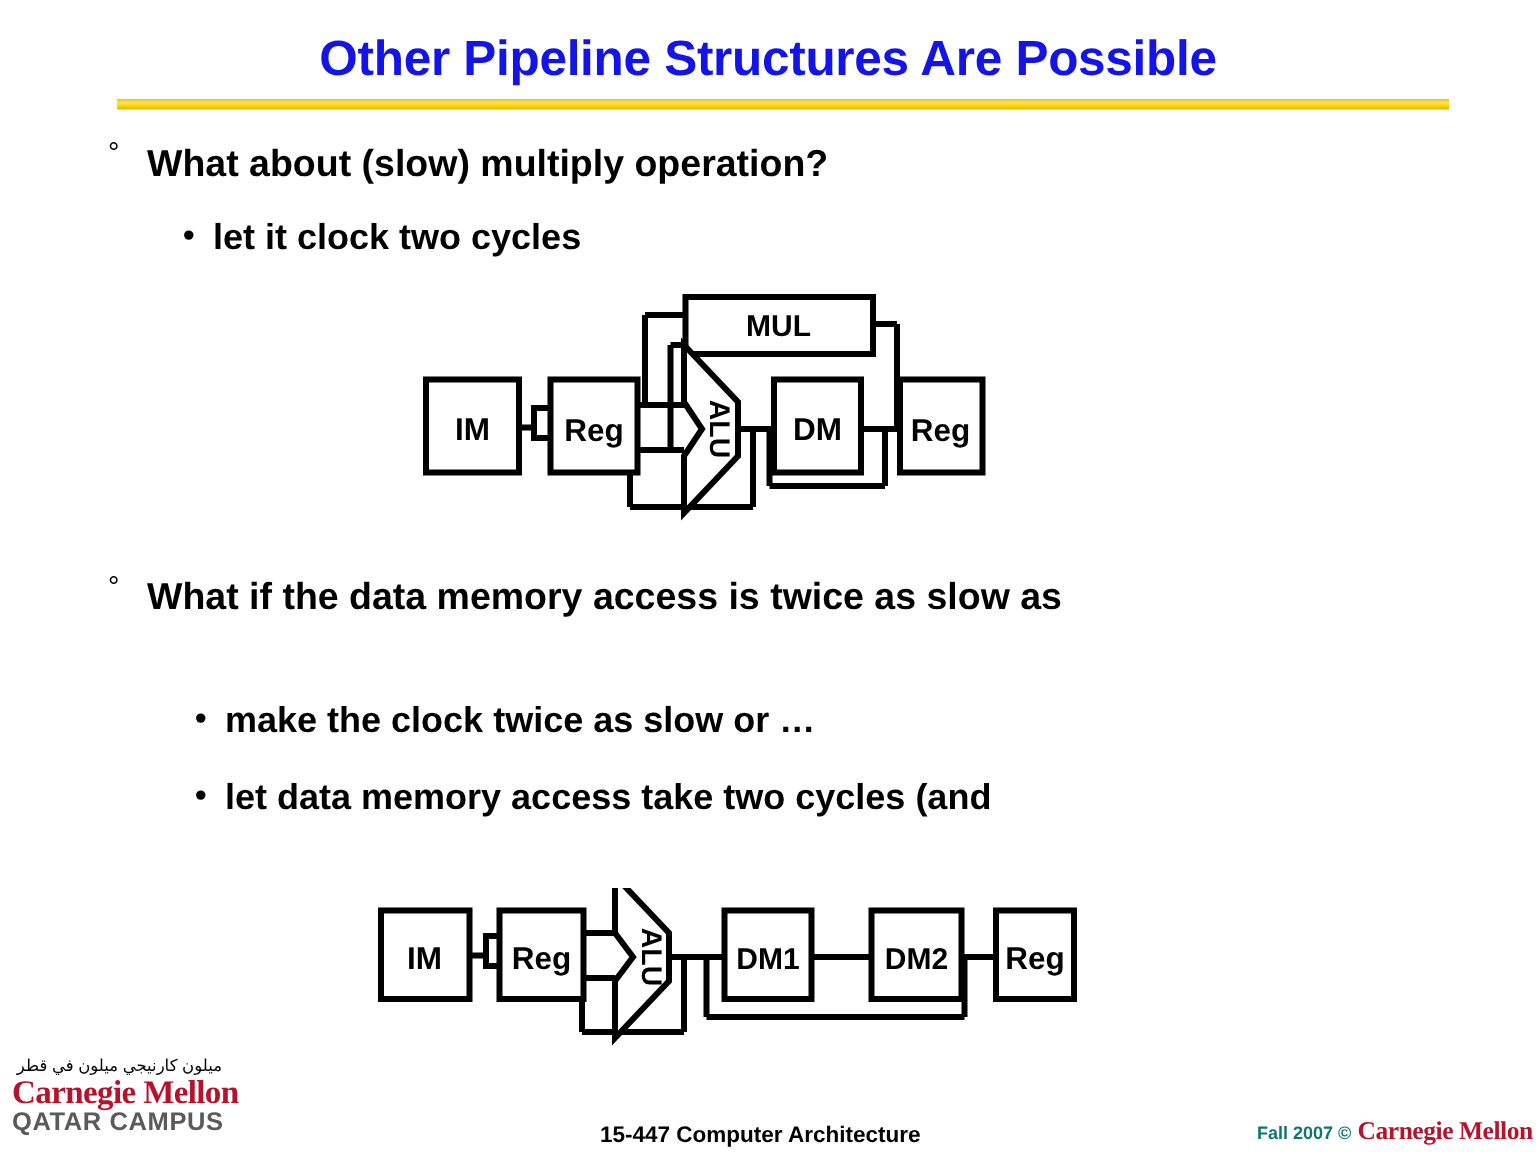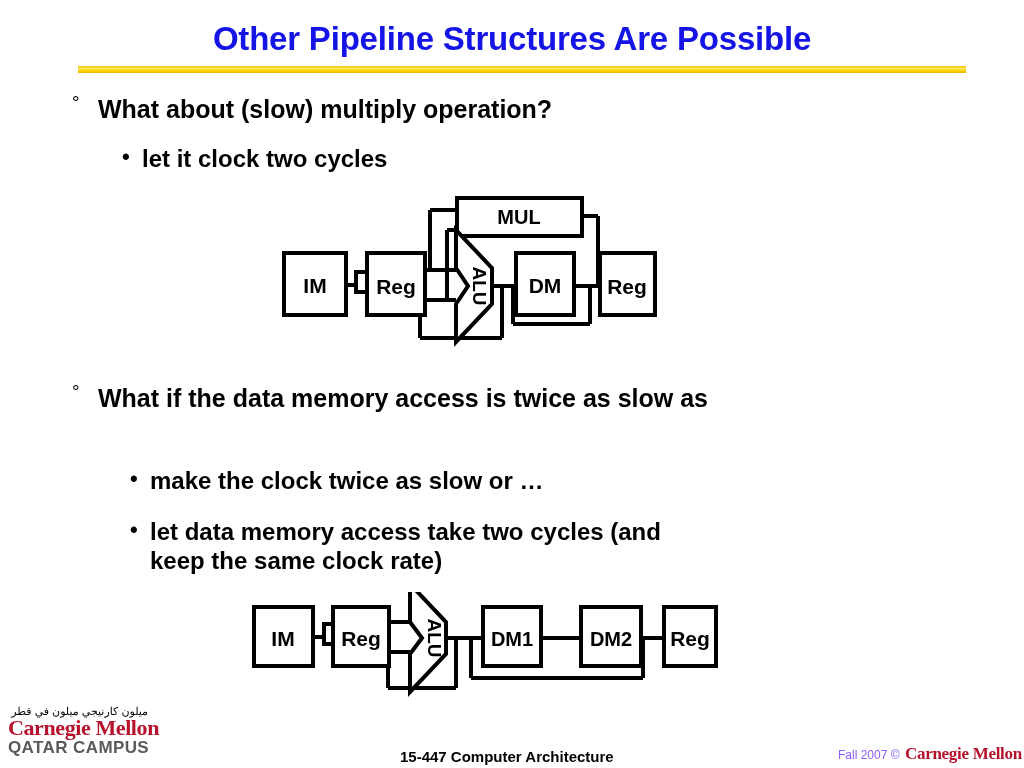--- a/index.html
+++ b/index.html
@@ -69,21 +69,21 @@
     line-height:1.0;letter-spacing:0.4px;
   }
 
   
   .foot-course{
     position:absolute;left:400px;top:748px;
     font-size:15px;font-weight:bold;color:#000;
   }
   .foot-term{
     position:absolute;left:838px;top:748px;
-    font-size:12px;font-weight:normal;color:#8b5cf6;
+    font-size:12px;font-weight:bold;color:#0f766e;
   }
   .foot-cm{
     position:absolute;left:905px;top:744px;
     font-family:"Liberation Serif", serif;
     font-size:17px;font-weight:bold;color:#B7122C;
     letter-spacing:-0.3px;white-space:nowrap;
   }
 
   .lbl{font-family:"Liberation Sans", sans-serif;font-weight:bold;}
 </style>
@@ -169,21 +169,20 @@
   </div>
 
   <div class="b2" style="left:130px;top:466px;width:820px;">
     <span class="mk">•</span>
     <span class="tx">make the clock twice as slow or …</span>
   </div>
 
   <div class="b2" style="left:130px;top:517px;width:800px;">
     <span class="mk">•</span>
     <span class="tx">let data memory access take two cycles (and</span>
-    <span class="tx">keep the same clock rate)</span>
   </div>
 
   <div class="diagram" style="left:240px;top:592px;width:490px;height:110px;">
     <svg width="490" height="110" viewBox="0 0 490 110" xmlns="http://www.w3.org/2000/svg">
       <g fill="none" stroke="#000000" stroke-width="4" stroke-linecap="butt">
 
         <line x1="73" y1="45" x2="94" y2="45"></line>
         <rect x="84" y="32" width="12" height="20" fill="#ffffff"></rect>
 
         <line x1="149" y1="30" x2="170" y2="30"></line>

